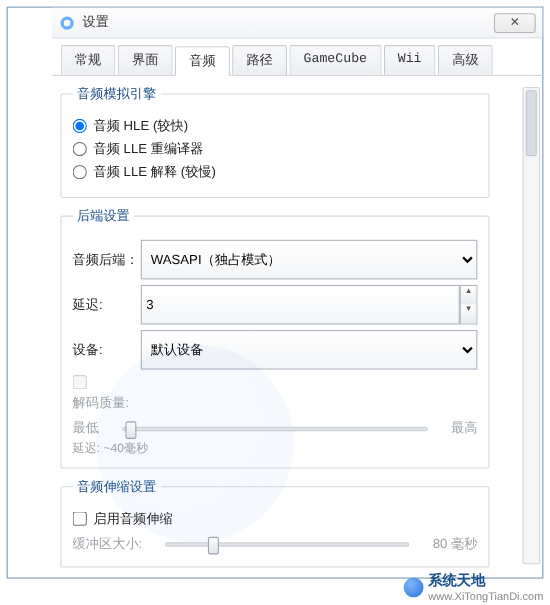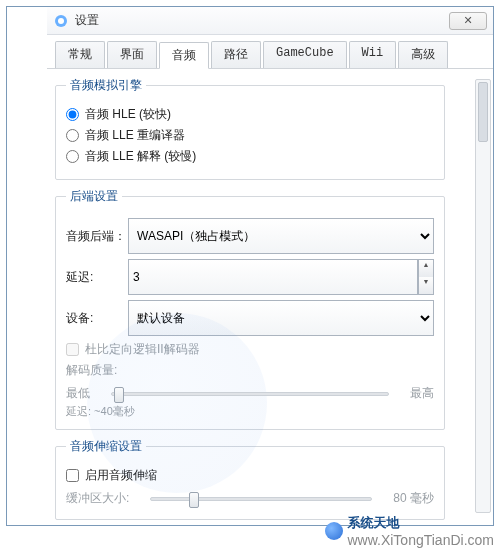--- a/index.html
+++ b/index.html
@@ -207,21 +207,21 @@
     right: 6px; bottom: 2px;
     display: flex; align-items: center;
     gap: 4px;
   }
   .watermark .wlogo {
     width: 18px; height: 18px;
     border-radius: 50%;
     background: radial-gradient(circle at 35% 35%, #7fb8ff, #2b6fd6);
   }
   .watermark .wtxt1 { color:#1a4f8a; font-weight:bold; font-size:13px; }
-  .watermark .wtxt2 { color:#888; font-size:14px; }
+  .watermark .wtxt2 { color:#888; font-size:10px; }
   .wm-ghost {
     position:absolute;
     left:40px; bottom:30px;
     width:180px; height:180px;
     opacity:0.05;
     border-radius:50%;
     background: radial-gradient(circle at 40% 40%, #6aa8ff, #2b6fd6);
     pointer-events:none;
   }
 </style>
@@ -297,21 +297,20 @@
 
         <div class="form-row">
           <label class="lbl">设备:</label>
           <select>
             <option>默认设备</option>
           </select>
         </div>
 
         <div class="check-row disabled">
           <input type="checkbox" disabled="" style="">
-          <span>杜比定向逻辑II解码器</span>
         </div>
 
         <div class="disabled" style="margin-top:4px;">解码质量:</div>
 
         <div class="slider-row disabled">
           <span>最低</span>
           <div class="slider-track">
             <div class="slider-thumb" style="left:2px;"></div>
           </div>
           <span>最高</span>

